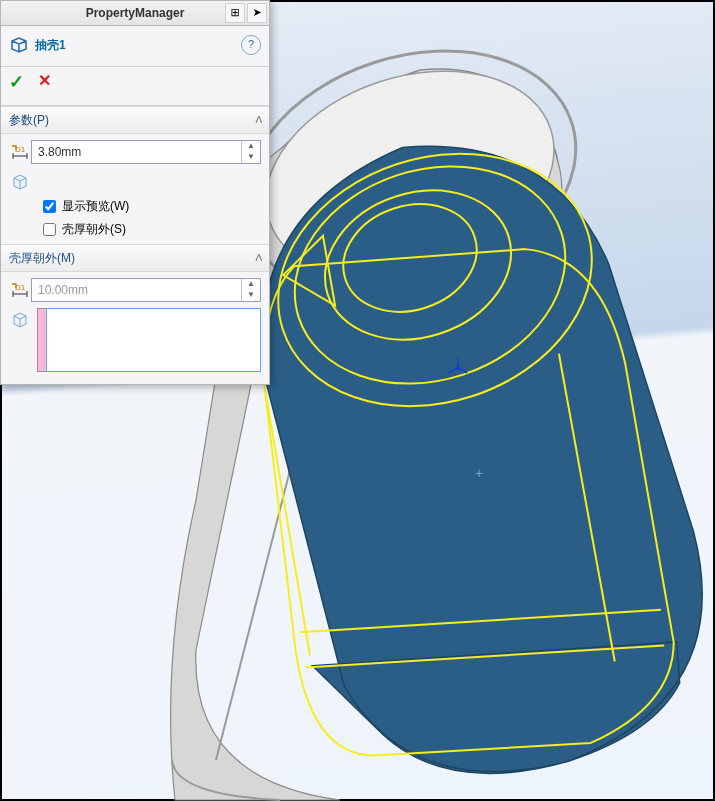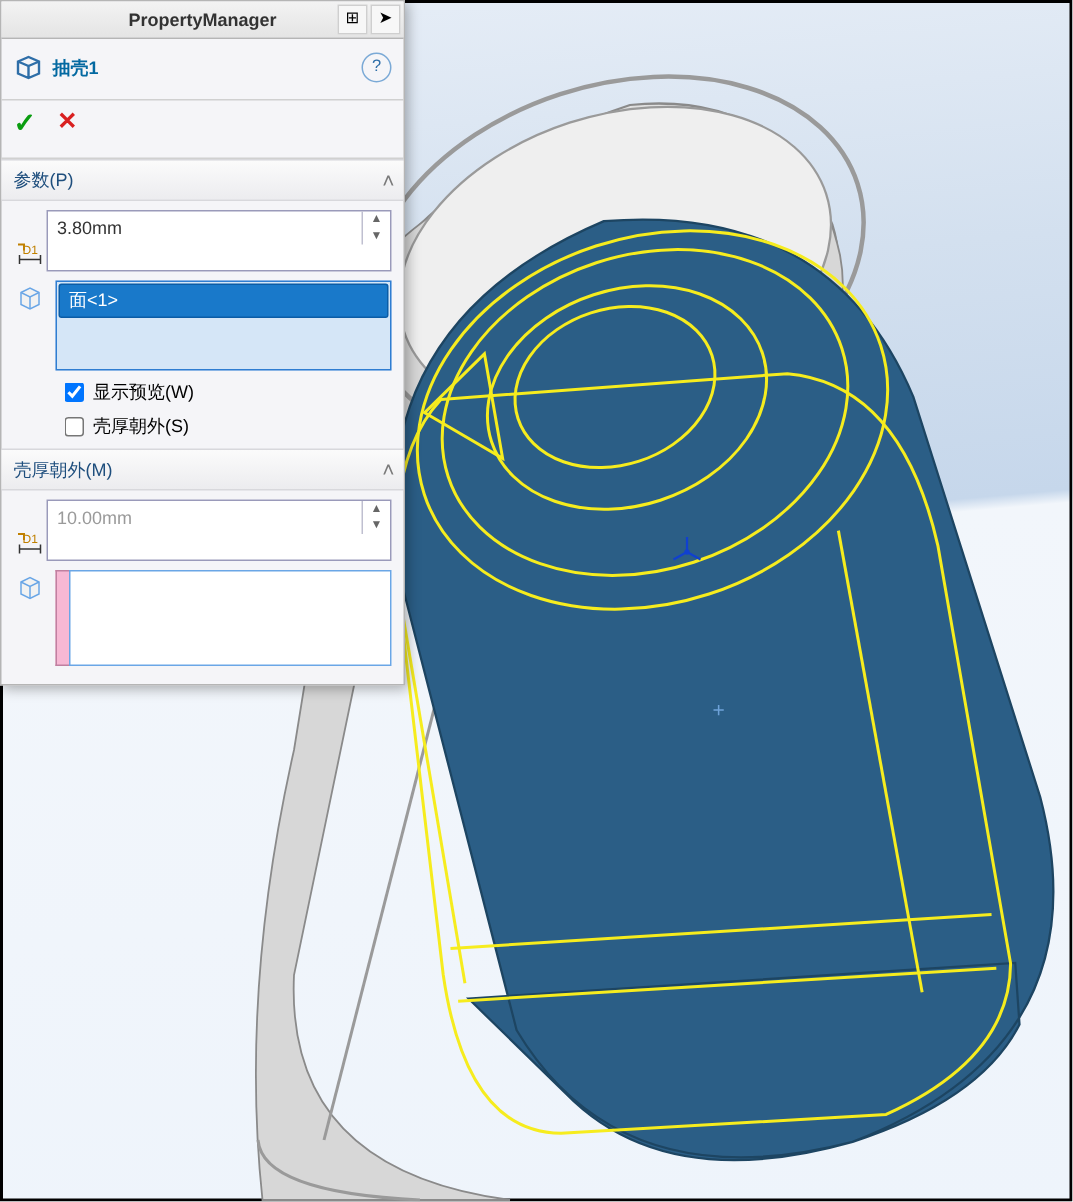--- a/index.html
+++ b/index.html
@@ -17,21 +17,21 @@
   .feat-name{font-weight:bold;color:#0369a1;margin-left:6px}
   .help{margin-left:auto;width:18px;height:18px;border:1px solid #7aa9d6;border-radius:50%;color:#2e6ea8;text-align:center;line-height:16px;font-size:11px;cursor:pointer}
   .okx{height:26px;padding:4px 8px 8px 8px;display:flex;gap:14px;border-bottom:1px solid #d0d0d0}
   .ok{color:#0a9d10;font-size:18px;font-weight:bold;cursor:pointer}
   .cancel{color:#d92020;font-size:16px;font-weight:bold;cursor:pointer}
   .sec-head{height:26px;padding:0 6px 0 8px;display:flex;align-items:center;background:linear-gradient(#fbfbfb,#ececef);border-top:1px solid #d8d8dc;border-bottom:1px solid #d8d8dc;color:#1e4e7d;font-weight:400}
   .chev{margin-left:auto;color:#7a7a7a;font-size:14px;cursor:pointer}
   .sec-body{padding:6px 8px}
   .row{display:flex;align-items:flex-end;margin-bottom:6px}
   .dim-ico{width:22px;height:22px;display:flex;align-items:center;justify-content:center}
-  .spin{flex:1;height:22px;border:1px solid #9a9aba;background:#fff;display:flex;align-items:center;padding:0 0 17px 6px;color:#333}
+  .spin{flex:1;height:22px;border:1px solid #9a9aba;background:#fff;display:flex;align-items:center;padding:0 0 0 6px;color:#333}
   .spin.disabled{color:#9a9a9a}
   .spin .arrows{margin-left:auto;width:18px;height:22px;border-left:1px solid #bfbfd0;display:flex;flex-direction:column}
   .spin .arrows div{flex:1;text-align:center;font-size:8px;line-height:10px;color:#666;cursor:pointer}
   .box-ico{width:22px;height:22px;display:flex;align-items:center;justify-content:center}
   .sel-list{flex:1;height:58px;border:1px solid #2f7dd1;background:#d5e6f7}
   .sel-list .item{background:#1979ca;color:#fff;padding:2px 6px;border:1px solid #0b5ca6;border-radius:2px;margin:1px}
   .ck-row{display:flex;align-items:center;margin:6px 0 0 34px}
   .ck-row input{margin:0 6px 0 0}
   .empty-list{flex:1;height:62px;border:1px solid #6aa6e6;background:#fff}
   .pink-left{width:8px;height:62px;background:#f7b8d4;border:1px solid #c080a0;border-right:none}
@@ -171,23 +171,20 @@
 
     <div class="row" style="align-items:flex-start">
       <span class="box-ico">
         <svg class="cube-svg" width="22" height="22" viewBox="0 0 22 22">
           <polygon points="5,8 11,5 17,8 17,16 11,19 5,16"></polygon>
           <polyline points="5,8 11,11 17,8" fill="none" stroke="#6aa6e6"></polyline>
           <line x1="11" y1="11" x2="11" y2="19" stroke="#6aa6e6"></line>
         </svg>
       </span>
       <div style="width:6px"></div>
-      <div class="sel-list">
-        <div class="item">面&lt;1&gt;</div>
-      </div>
     </div>
 
     <div class="ck-row" style="margin-bottom:6px">
       <input type="checkbox" checked="" style="">
       <span>显示预览(W)</span>
     </div>
     <div class="ck-row">
       <input type="checkbox" style="">
       <span>壳厚朝外(S)</span>
     </div>

